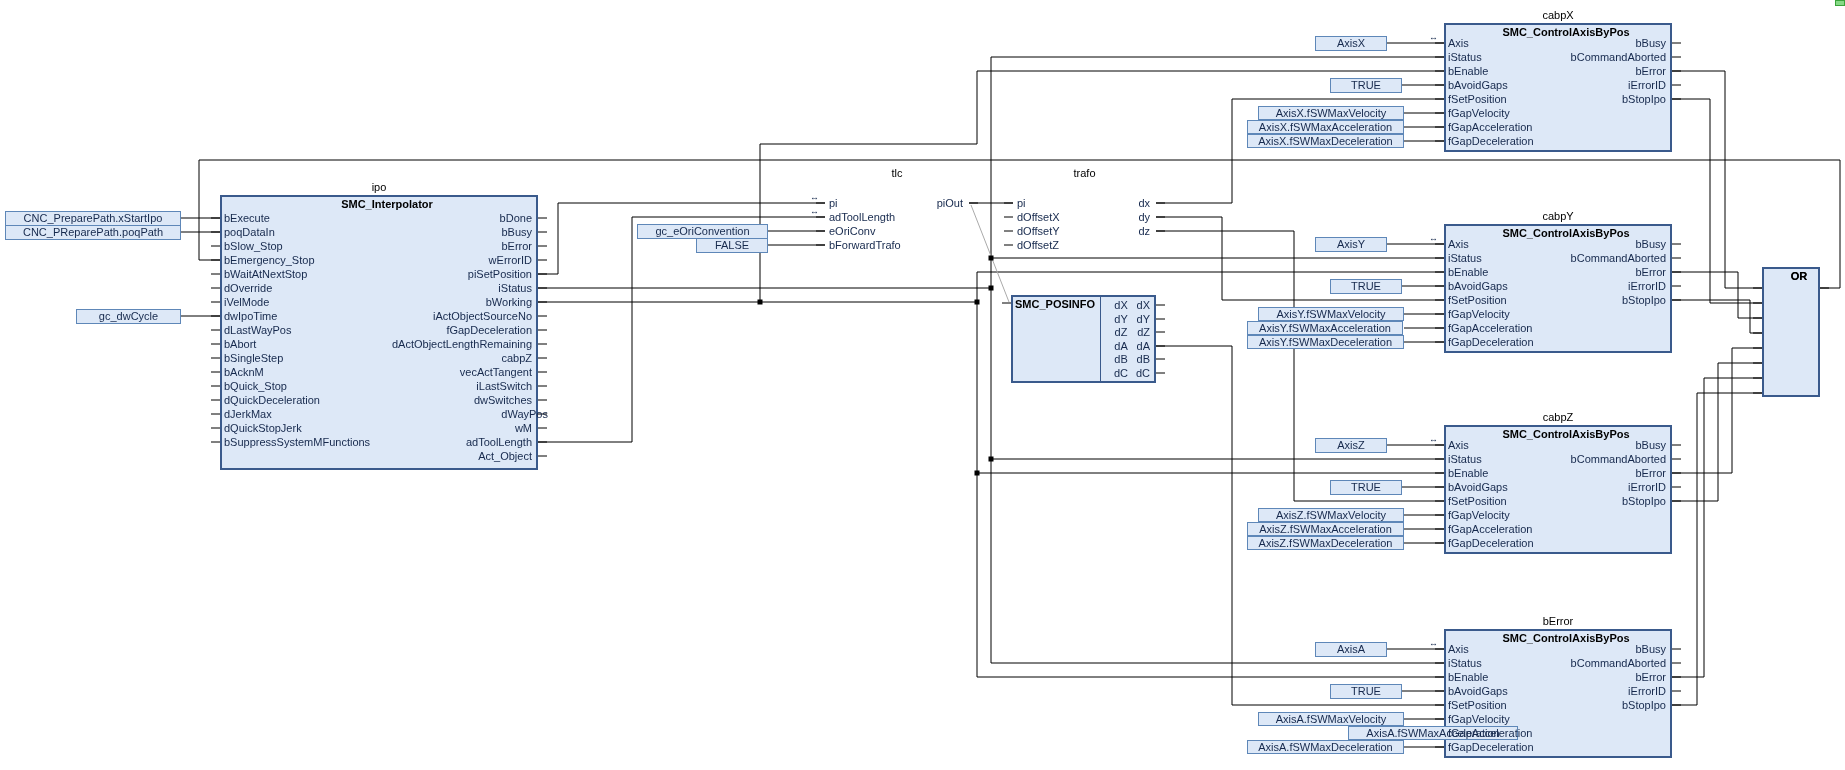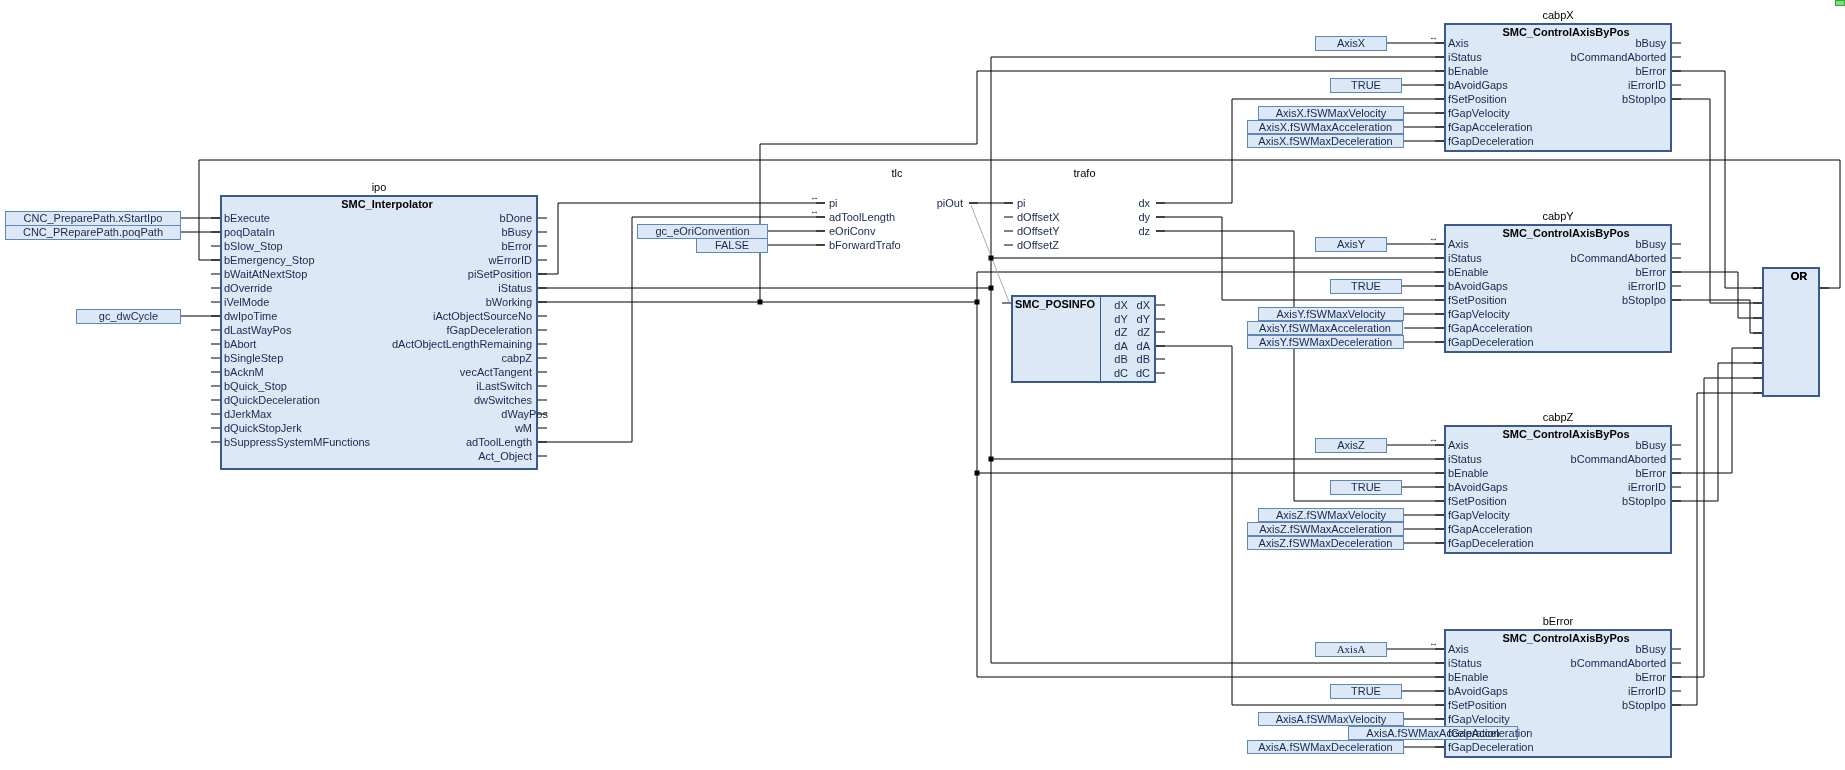--- a/index.html
+++ b/index.html
@@ -363,18 +363,18 @@
     <div class="ibox" style="left: 1315px; top: 237px; width: 72px; height: 15px; line-height: 13px;">AxisY</div>
     <div class="ibox" style="left: 1330px; top: 279px; width: 72px; height: 15px; line-height: 13px;">TRUE</div>
     <div class="ibox" style="left: 1258px; top: 307px; width: 146px; height: 14px; line-height: 12px;">AxisY.fSWMaxVelocity</div>
     <div class="ibox" style="left: 1247px; top: 321px; width: 156px; height: 14px; line-height: 12px;">AxisY.fSWMaxAcceleration</div>
     <div class="ibox" style="left: 1247px; top: 335px; width: 157px; height: 14px; line-height: 12px;">AxisY.fSWMaxDeceleration</div>
     <div class="ibox" style="left: 1315px; top: 438px; width: 72px; height: 15px; line-height: 13px;">AxisZ</div>
     <div class="ibox" style="left: 1330px; top: 480px; width: 72px; height: 15px; line-height: 13px;">TRUE</div>
     <div class="ibox" style="left: 1258px; top: 508px; width: 146px; height: 14px; line-height: 12px;">AxisZ.fSWMaxVelocity</div>
     <div class="ibox" style="left: 1247px; top: 522px; width: 157px; height: 14px; line-height: 12px;">AxisZ.fSWMaxAcceleration</div>
     <div class="ibox" style="left: 1247px; top: 536px; width: 157px; height: 14px; line-height: 12px;">AxisZ.fSWMaxDeceleration</div>
-    <div class="ibox" style="left: 1315px; top: 642px; width: 72px; height: 15px; line-height: 13px; font-family: Liberation Serif, serif;">AxisA</div>
+    <div class="ibox" style="left: 1315px; top: 642px; width: 72px; height: 15px; line-height: 13px;">AxisA</div>
     <div class="ibox" style="left: 1330px; top: 684px; width: 72px; height: 15px; line-height: 13px;">TRUE</div>
     <div class="ibox" style="left: 1258px; top: 712px; width: 146px; height: 14px; line-height: 12px;">AxisA.fSWMaxVelocity</div>
     <div class="ibox" style="left: 1321px; top: 726px; width: 170px; height: 14px; line-height: 12px; margin-left: 27px;">AxisA.fSWMaxAcceleration</div>
     <div class="ibox" style="left: 1247px; top: 740px; width: 157px; height: 14px; line-height: 12px;">AxisA.fSWMaxDeceleration</div>
   </div>
 
 </body></html>

